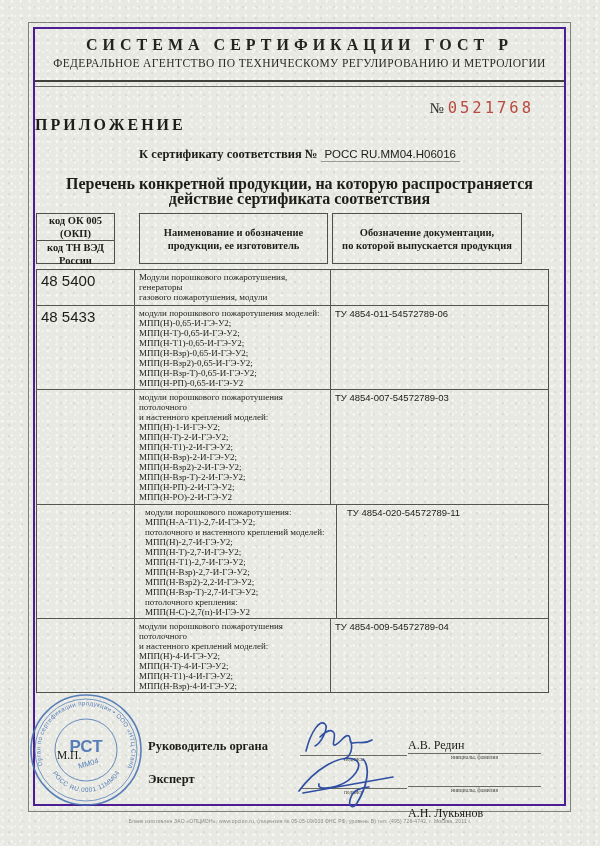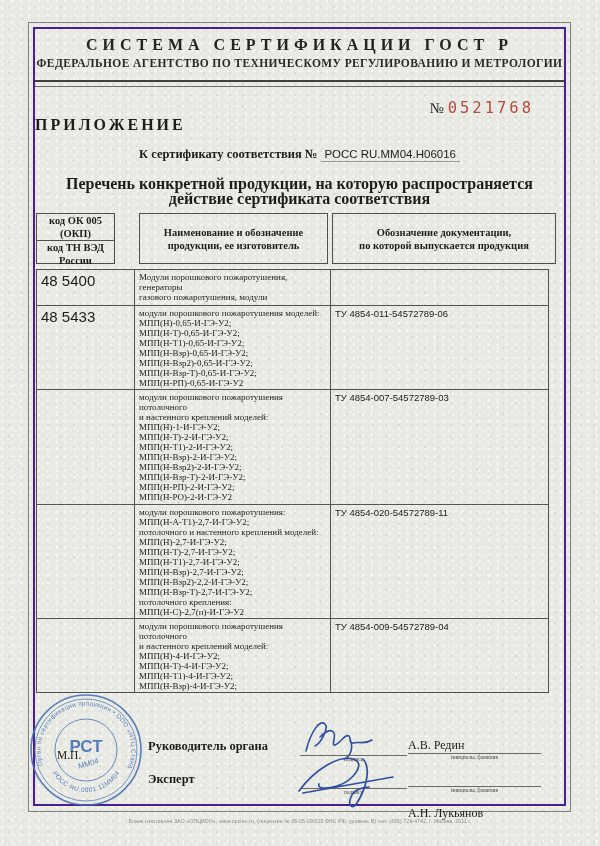--- a/index.html
+++ b/index.html
@@ -10,41 +10,41 @@
       radial-gradient(circle at 30% 20%, rgba(255,255,255,.55) 0 1px, transparent 1.6px),
       radial-gradient(circle at 70% 65%, rgba(186,192,182,.30) 0 1px, transparent 1.6px),
       radial-gradient(circle at 15% 80%, rgba(255,255,255,.40) 0 1px, transparent 1.5px);
     background-size:9px 7px,13px 11px,7px 9px;
     font-family:"Liberation Serif",serif;color:#1d1d1a;
   }
   .outer-frame{position:absolute;left:28px;top:22px;width:541px;height:788px;border:1px solid #80807a}
   .inner-frame{position:absolute;left:4px;top:4px;right:4px;bottom:5px;border:2px solid #4c1d95}
   .letterhead{position:absolute;left:0;right:0;top:0;height:51px;border-bottom:2px solid #41413c;text-align:center}
   .sys-title{margin-top:7px;font-weight:bold;font-size:16px;letter-spacing:5px;color:#24241f}
-  .agency{margin-top:3px;font-weight:bold;font-size:11.5px;letter-spacing:.4px;color:#2a2a24}
+  .agency{margin-top:3px;font-weight:normal;font-size:11.5px;letter-spacing:.4px;color:#2a2a24}
   .thin-rule{position:absolute;left:0;right:0;top:57px;border-top:1px solid #6b6b62}
   .form-number{position:absolute;right:30px;top:70px;font-size:15px;white-space:nowrap}
   .form-number .no{color:#2a2a24}
   .form-number .digits{font-family:"DejaVu Sans Mono",monospace;font-size:15.5px;letter-spacing:3px;color:#b84a40}
   .appendix-title{position:absolute;left:0;right:0;top:87px;text-align:left;font-weight:bold;font-size:16px;letter-spacing:3px}
   .cert-line{position:absolute;left:0;right:0;top:118px;text-align:center;font-size:12.5px}
   .cert-line .lbl{font-weight:bold}
   .cert-line .num{font-family:"Liberation Sans",sans-serif;font-size:11.5px;border-bottom:1px solid #9a9a90;padding:0 4px 1px 4px}
   .subtitle{position:absolute;left:0;right:0;text-align:center;font-weight:bold;font-size:16px}
   .sub1{top:146px}.sub2{top:161px}
 
   .ptable{position:absolute;left:1px;top:184px;width:513px;height:480px}
   .hbox{position:absolute;top:0;height:51px;border:1px solid #50504a;box-sizing:border-box;
         display:flex;flex-direction:column;justify-content:center;text-align:center;
         font-weight:bold;font-size:10.5px;line-height:13px}
   .hcol1{left:0;width:79px;justify-content:stretch;padding:0}
   .hcol1 .hc{flex:1;display:flex;align-items:center;justify-content:center}
   .hcol1 .hc:first-child{border-bottom:1px solid #50504a}
   .hcol2{left:103px;width:189px}
-  .hcol3{left:296px;width:224px}
+  .hcol3{left:296px;width:190px}
   .tbody{position:absolute;left:0;top:56px;width:513px;height:424px;border:1px solid #50504a;box-sizing:border-box;display:flex;flex-direction:column}
   .trow{display:flex;border-bottom:1px solid #55554e;box-sizing:border-box;overflow:hidden}
   .trow:last-child{border-bottom:none}
   .tc{padding:2px 4px;box-sizing:border-box}
   .tc.code{width:98px;border-right:1px solid #55554e;font-family:"Liberation Sans",sans-serif;font-size:15px}
   .tc.name{width:196px;border-right:1px solid #55554e;font-size:9px;line-height:10px}
   .tc.doc{flex:1;font-family:"Liberation Sans",sans-serif;font-size:9.5px}
 
   .sig-role{position:absolute;left:113px;font-weight:bold;font-size:12.5px;white-space:nowrap}
   .sig-line{position:absolute;left:265px;width:107px;border-top:1px solid #6b6b62}
@@ -130,21 +130,21 @@
               <div>МПП(Н-Т)-2-И-ГЭ-У2;</div>
               <div>МПП(Н-Т1)-2-И-ГЭ-У2;</div>
               <div>МПП(Н-Взр)-2-И-ГЭ-У2;</div>
               <div>МПП(Н-Взр2)-2-И-ГЭ-У2;</div>
               <div>МПП(Н-Взр-Т)-2-И-ГЭ-У2;</div>
               <div>МПП(Н-РП)-2-И-ГЭ-У2;</div>
               <div>МПП(Н-РО)-2-И-ГЭ-У2</div>
             </div>
             <div class="tc doc">ТУ 4854-007-54572789-03</div>
           </div>
-          <div class="trow" style="height: 115px;">
+          <div class="trow" style="height: 115px; gap: 6px;">
             <div class="tc code"></div>
             <div class="tc name">
               <div>модули порошкового пожаротушения:</div>
               <div>МПП(Н-А-Т1)-2,7-И-ГЭ-У2;</div>
               <div>потолочного и настенного креплений моделей:</div>
               <div>МПП(Н)-2,7-И-ГЭ-У2;</div>
               <div>МПП(Н-Т)-2,7-И-ГЭ-У2;</div>
               <div>МПП(Н-Т1)-2,7-И-ГЭ-У2;</div>
               <div>МПП(Н-Взр)-2,7-И-ГЭ-У2;</div>
               <div>МПП(Н-Взр2)-2,2-И-ГЭ-У2;</div>

